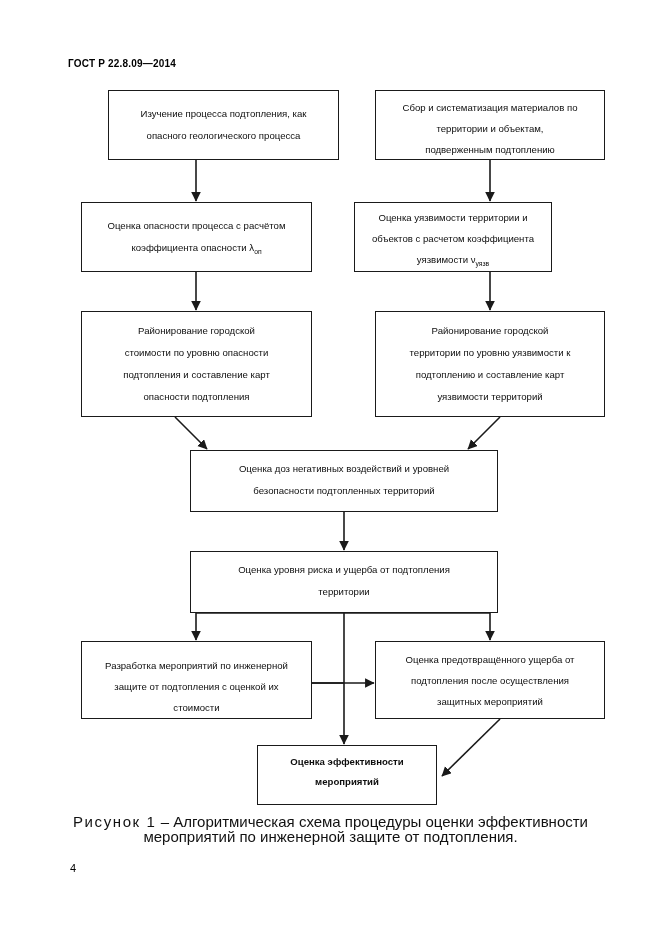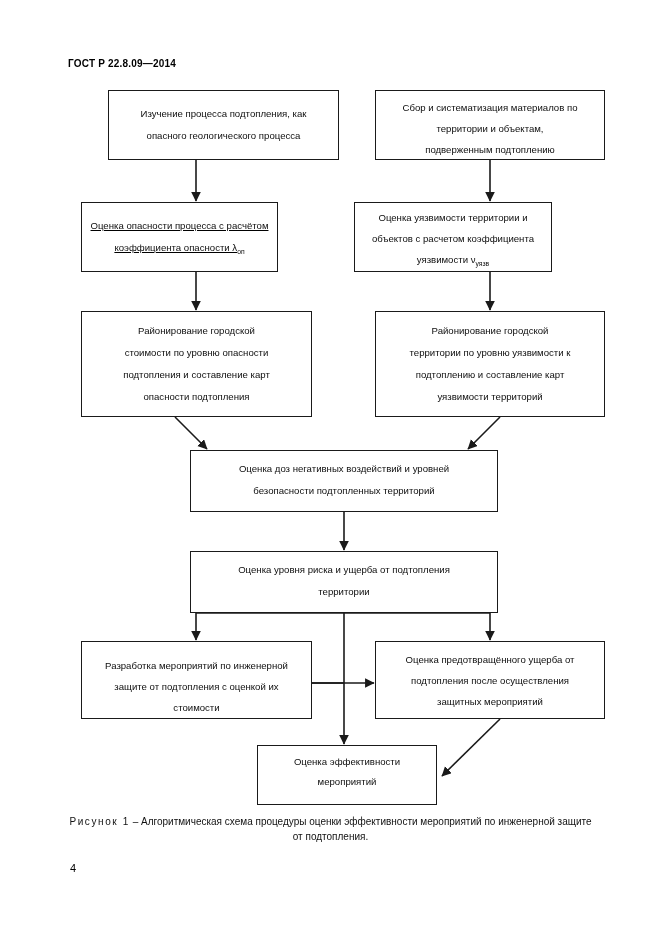--- a/index.html
+++ b/index.html
@@ -29,21 +29,21 @@
     position: absolute;
     left: 70px;
     top: 862px;
     font-size: 11px;
   }
   .caption {
     position: absolute;
     left: 68px;
     top: 814px;
     width: 525px;
-    font-size: 10px;
+    font-size: 15px;
     line-height: 15px;
     text-align: center;
     color: #111;
   }
   .caption .cap-lead {
     letter-spacing: 1.6px;
   }
 
   
   .flow {
@@ -138,21 +138,21 @@
       <div class="line">Изучение процесса подтопления, как</div>
       <div class="line">опасного геологического процесса</div>
     </div>
 
     <div class="node" style="left:375px; top:90px; width:230px; height:70px; padding-top:6px;">
       <div class="line" style="line-height:21px;">Сбор и систематизация материалов по</div>
       <div class="line" style="line-height:21px;">территории и объектам,</div>
       <div class="line" style="line-height:21px;">подверженным подтоплению</div>
     </div>
 
-    <div class="node" style="left:81px; top:202px; width:197px; height:70px;text-decoration:underline;">
+    <div class="node" style="left:81px; top:202px; width:231px; height:70px;">
       <div class="line">Оценка опасности процесса с расчётом</div>
       <div class="line">
         <span>коэффициента опасности λ</span><sub>оп</sub>
       </div>
     </div>
 
     <div class="node" style="left:354px; top:202px; width:198px; height:70px; padding-top:4px;">
       <div class="line" style="line-height:21px;">Оценка уязвимости территории и</div>
       <div class="line" style="line-height:21px;">объектов с расчетом коэффициента</div>
       <div class="line" style="line-height:21px;">
@@ -189,21 +189,21 @@
       <div class="line" style="line-height:21px;">защите от подтопления с оценкой их</div>
       <div class="line" style="line-height:21px;">стоимости</div>
     </div>
 
     <div class="node" style="left:375px; top:641px; width:230px; height:78px; padding-top:7px;">
       <div class="line" style="line-height:21px;">Оценка предотвращённого ущерба от</div>
       <div class="line" style="line-height:21px;">подтопления после осуществления</div>
       <div class="line" style="line-height:21px;">защитных мероприятий</div>
     </div>
 
-    <div class="node" style="left:257px; top:745px; width:180px; height:60px; padding-top:6px;">
+    <div class="node" style="left:257px; top:745px; width:180px; height:60px; padding-top:6px;font-weight:bold;">
       <div class="line" style="line-height:20px;">Оценка эффективности</div>
       <div class="line" style="line-height:20px;">мероприятий</div>
     </div>
 
   </div>
 
   <div class="caption">
     <span class="cap-lead">Рисунок 1</span>
     <span>–</span>
     <span>Алгоритмическая схема процедуры оценки эффективности мероприятий по инженерной защите от подтопления.</span>

